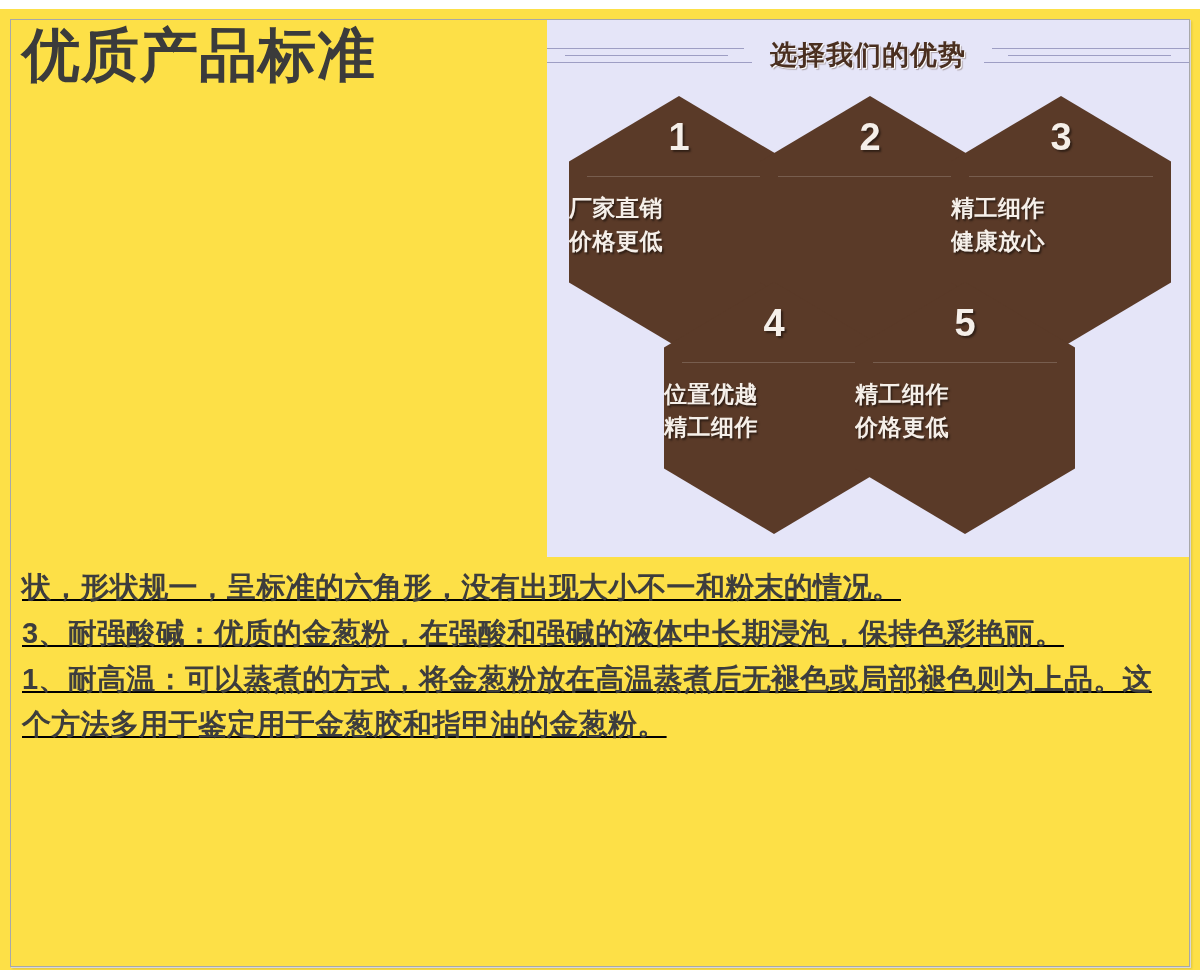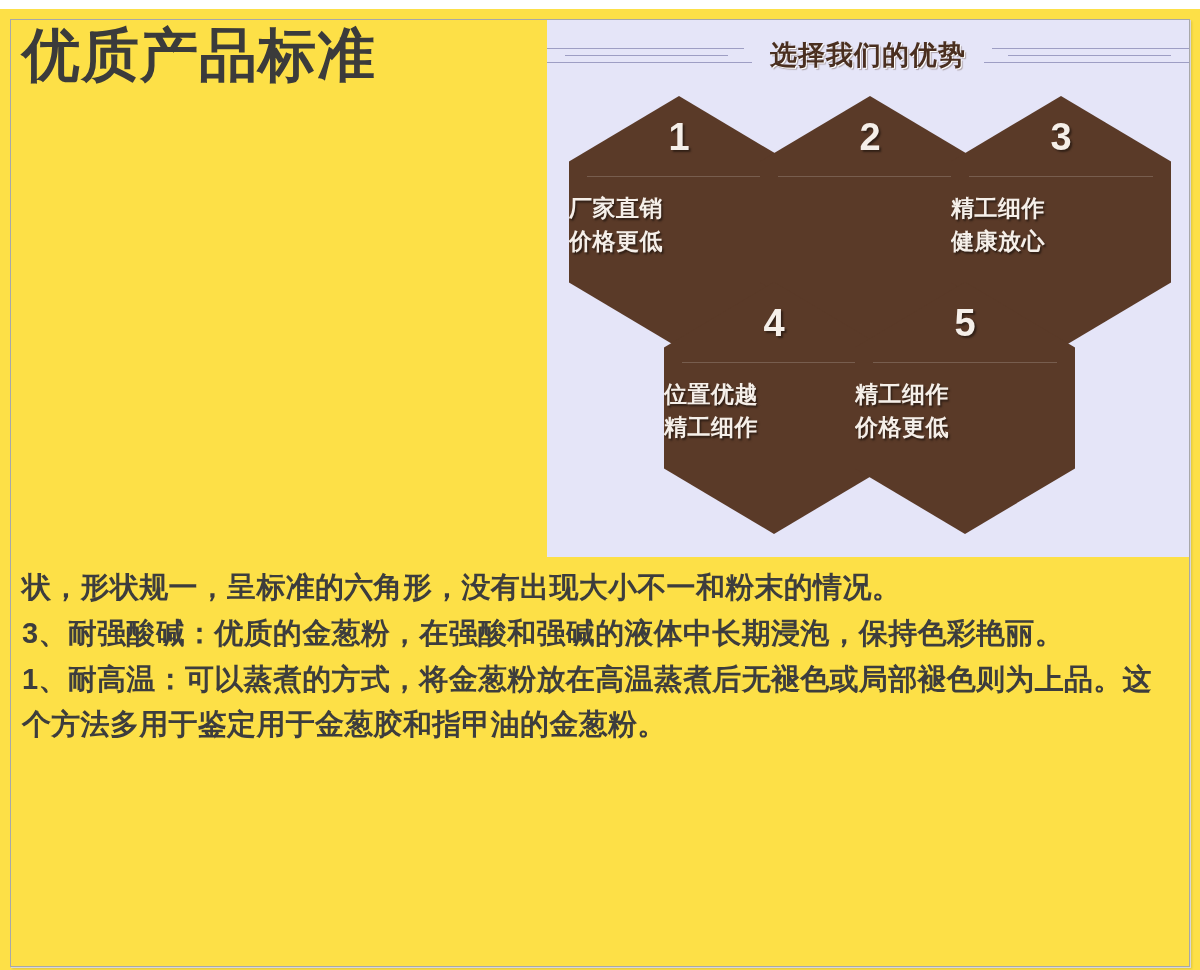--- a/index.html
+++ b/index.html
@@ -166,20 +166,21 @@
     letter-spacing: 0.5px;
     margin: 0;
   }
 
   
   #wide-column {
     position: absolute;
     left: 22px;
     top: 556px;
     width: 1150px;
+    text-decoration: underline;
   }
   .para-wide {
     font-size: 29px;
     font-weight: bold;
     color: #3d3d3d;
     line-height: 1.58;
     letter-spacing: 0.3px;
     margin: 0;
   }
 </style>

